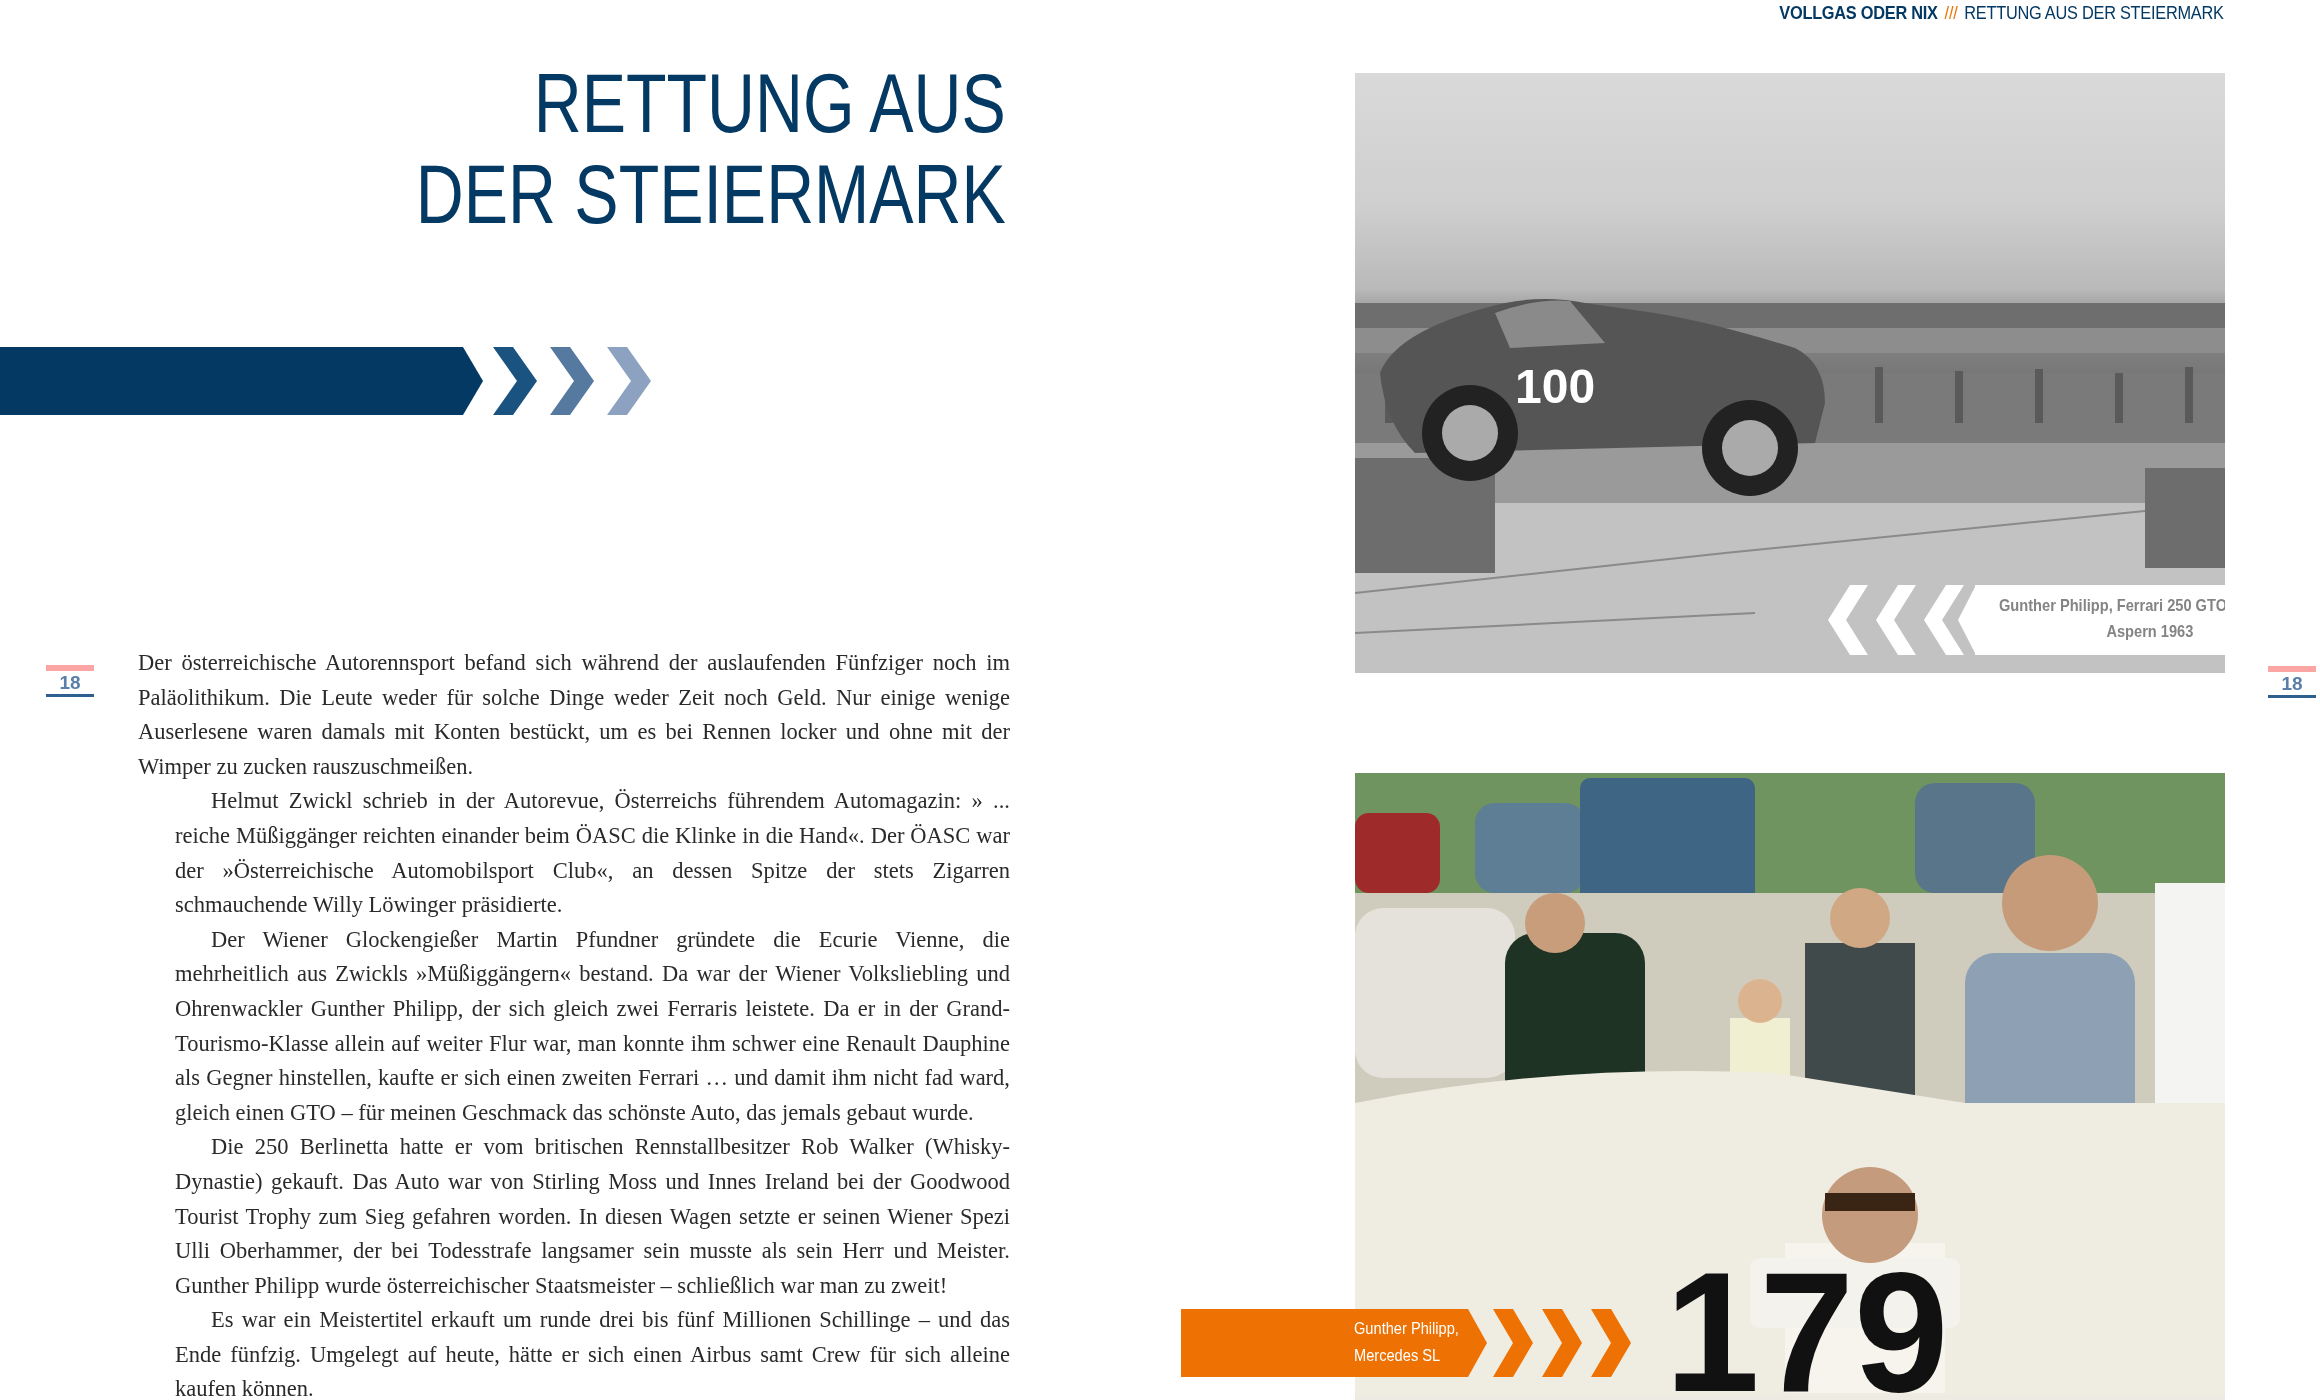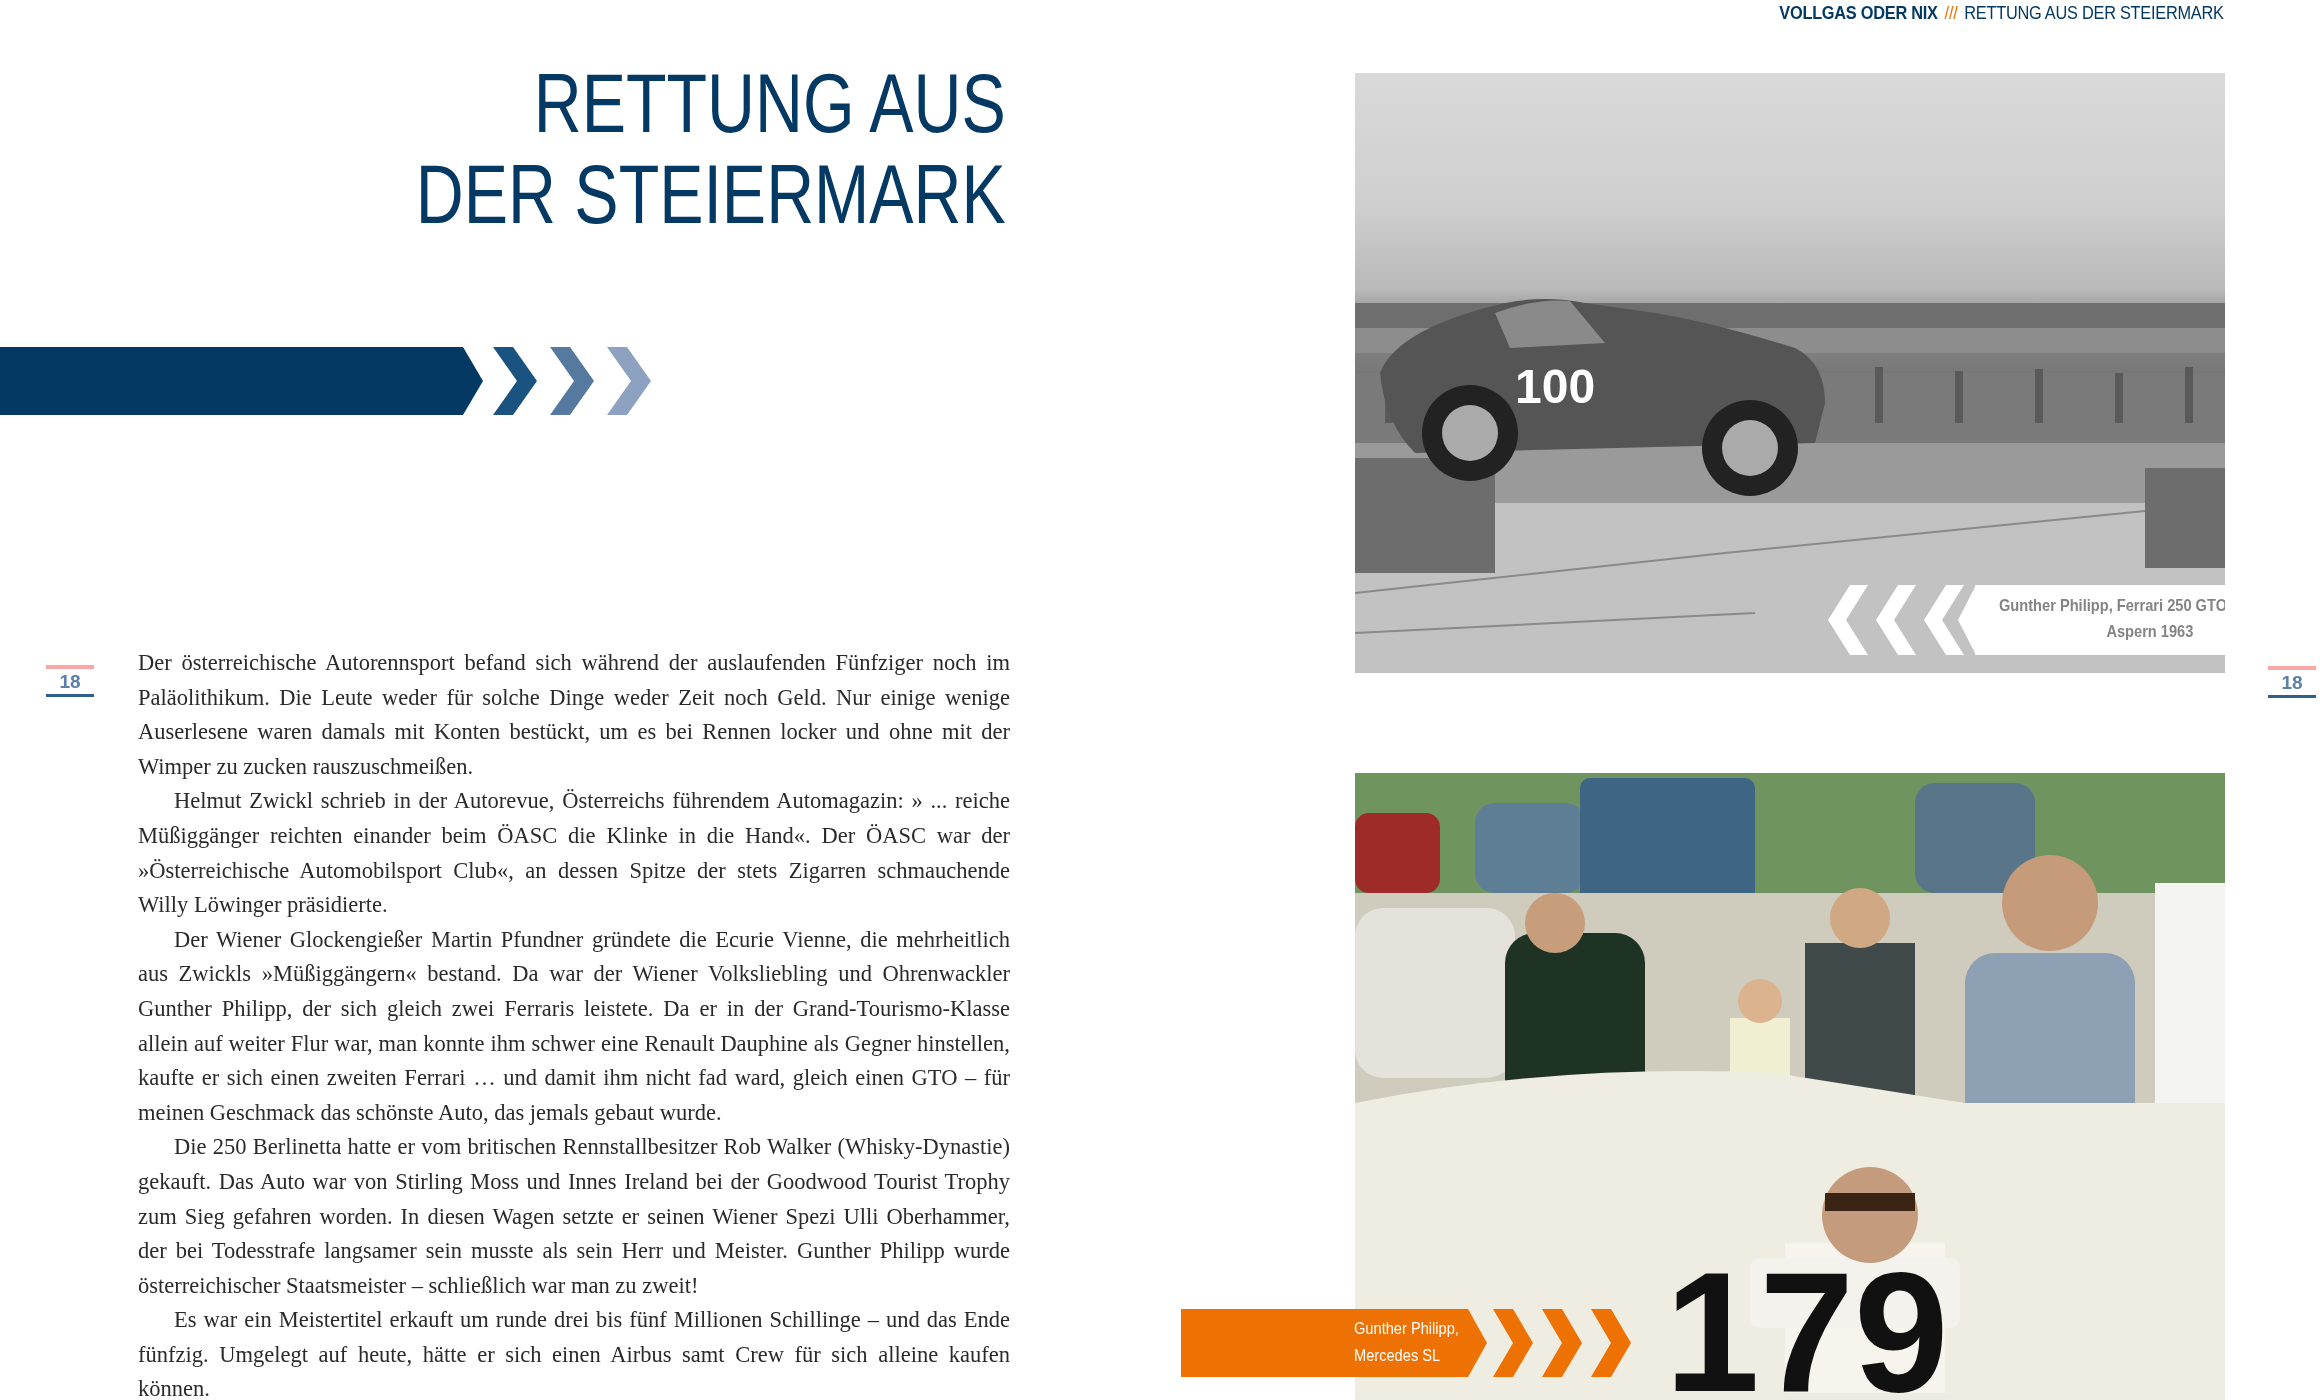--- a/index.html
+++ b/index.html
@@ -22,36 +22,36 @@
       font-family: "Liberation Sans", sans-serif;
       font-size: 84px; line-height: 91px; font-weight: normal;
       transform: scaleX(0.79); transform-origin: right top;
       white-space: nowrap;
     }
 
     .blue-banner { position: absolute; left: 0; top: 347px; width: 660px; height: 68px; }
 
     .page-num {
       position: absolute; width: 48px; height: 32px;
-      border-top: 4px solid #fca5a5; border-bottom: 3px solid #2f5f8f;
+      border-top: 6px solid #fca5a5; border-bottom: 3px solid #2f5f8f;
       color: #5a7fa8; font-weight: bold; font-size: 19px;
       display: flex; align-items: center; justify-content: center;
       font-family: "Liberation Sans", sans-serif;
     }
     .page-num.left { left: 46px; top: 665px; }
     .page-num.right { left: 2268px; top: 666px; }
 
     .body-text {
       position: absolute; left: 138px; top: 646px; width: 872px;
       font-family: "Liberation Serif", serif;
       font-size: 22.5px; line-height: 34.6px; color: #2a2a2a;
       text-align: justify; hyphens: manual;
     }
     .body-text p { text-indent: 0; margin: 0; }
-    .body-text p + p { text-indent: 36px; }
+    .body-text p + p { text-indent: 36px; margin-left: 37px; }
 
     .photo {
       position: absolute; overflow: hidden;
     }
     .photo-1 {
       left: 1355px; top: 73px; width: 870px; height: 600px;
       background: linear-gradient(#d9d9d9 0%, #cfcfcf 22%, #b9b9b9 36%, #8a8a8a 42%, #777 50%, #a6a6a6 56%, #c4c4c4 70%, #b8b8b8 100%);
       filter: grayscale(1);
       text-align: right;
     }

